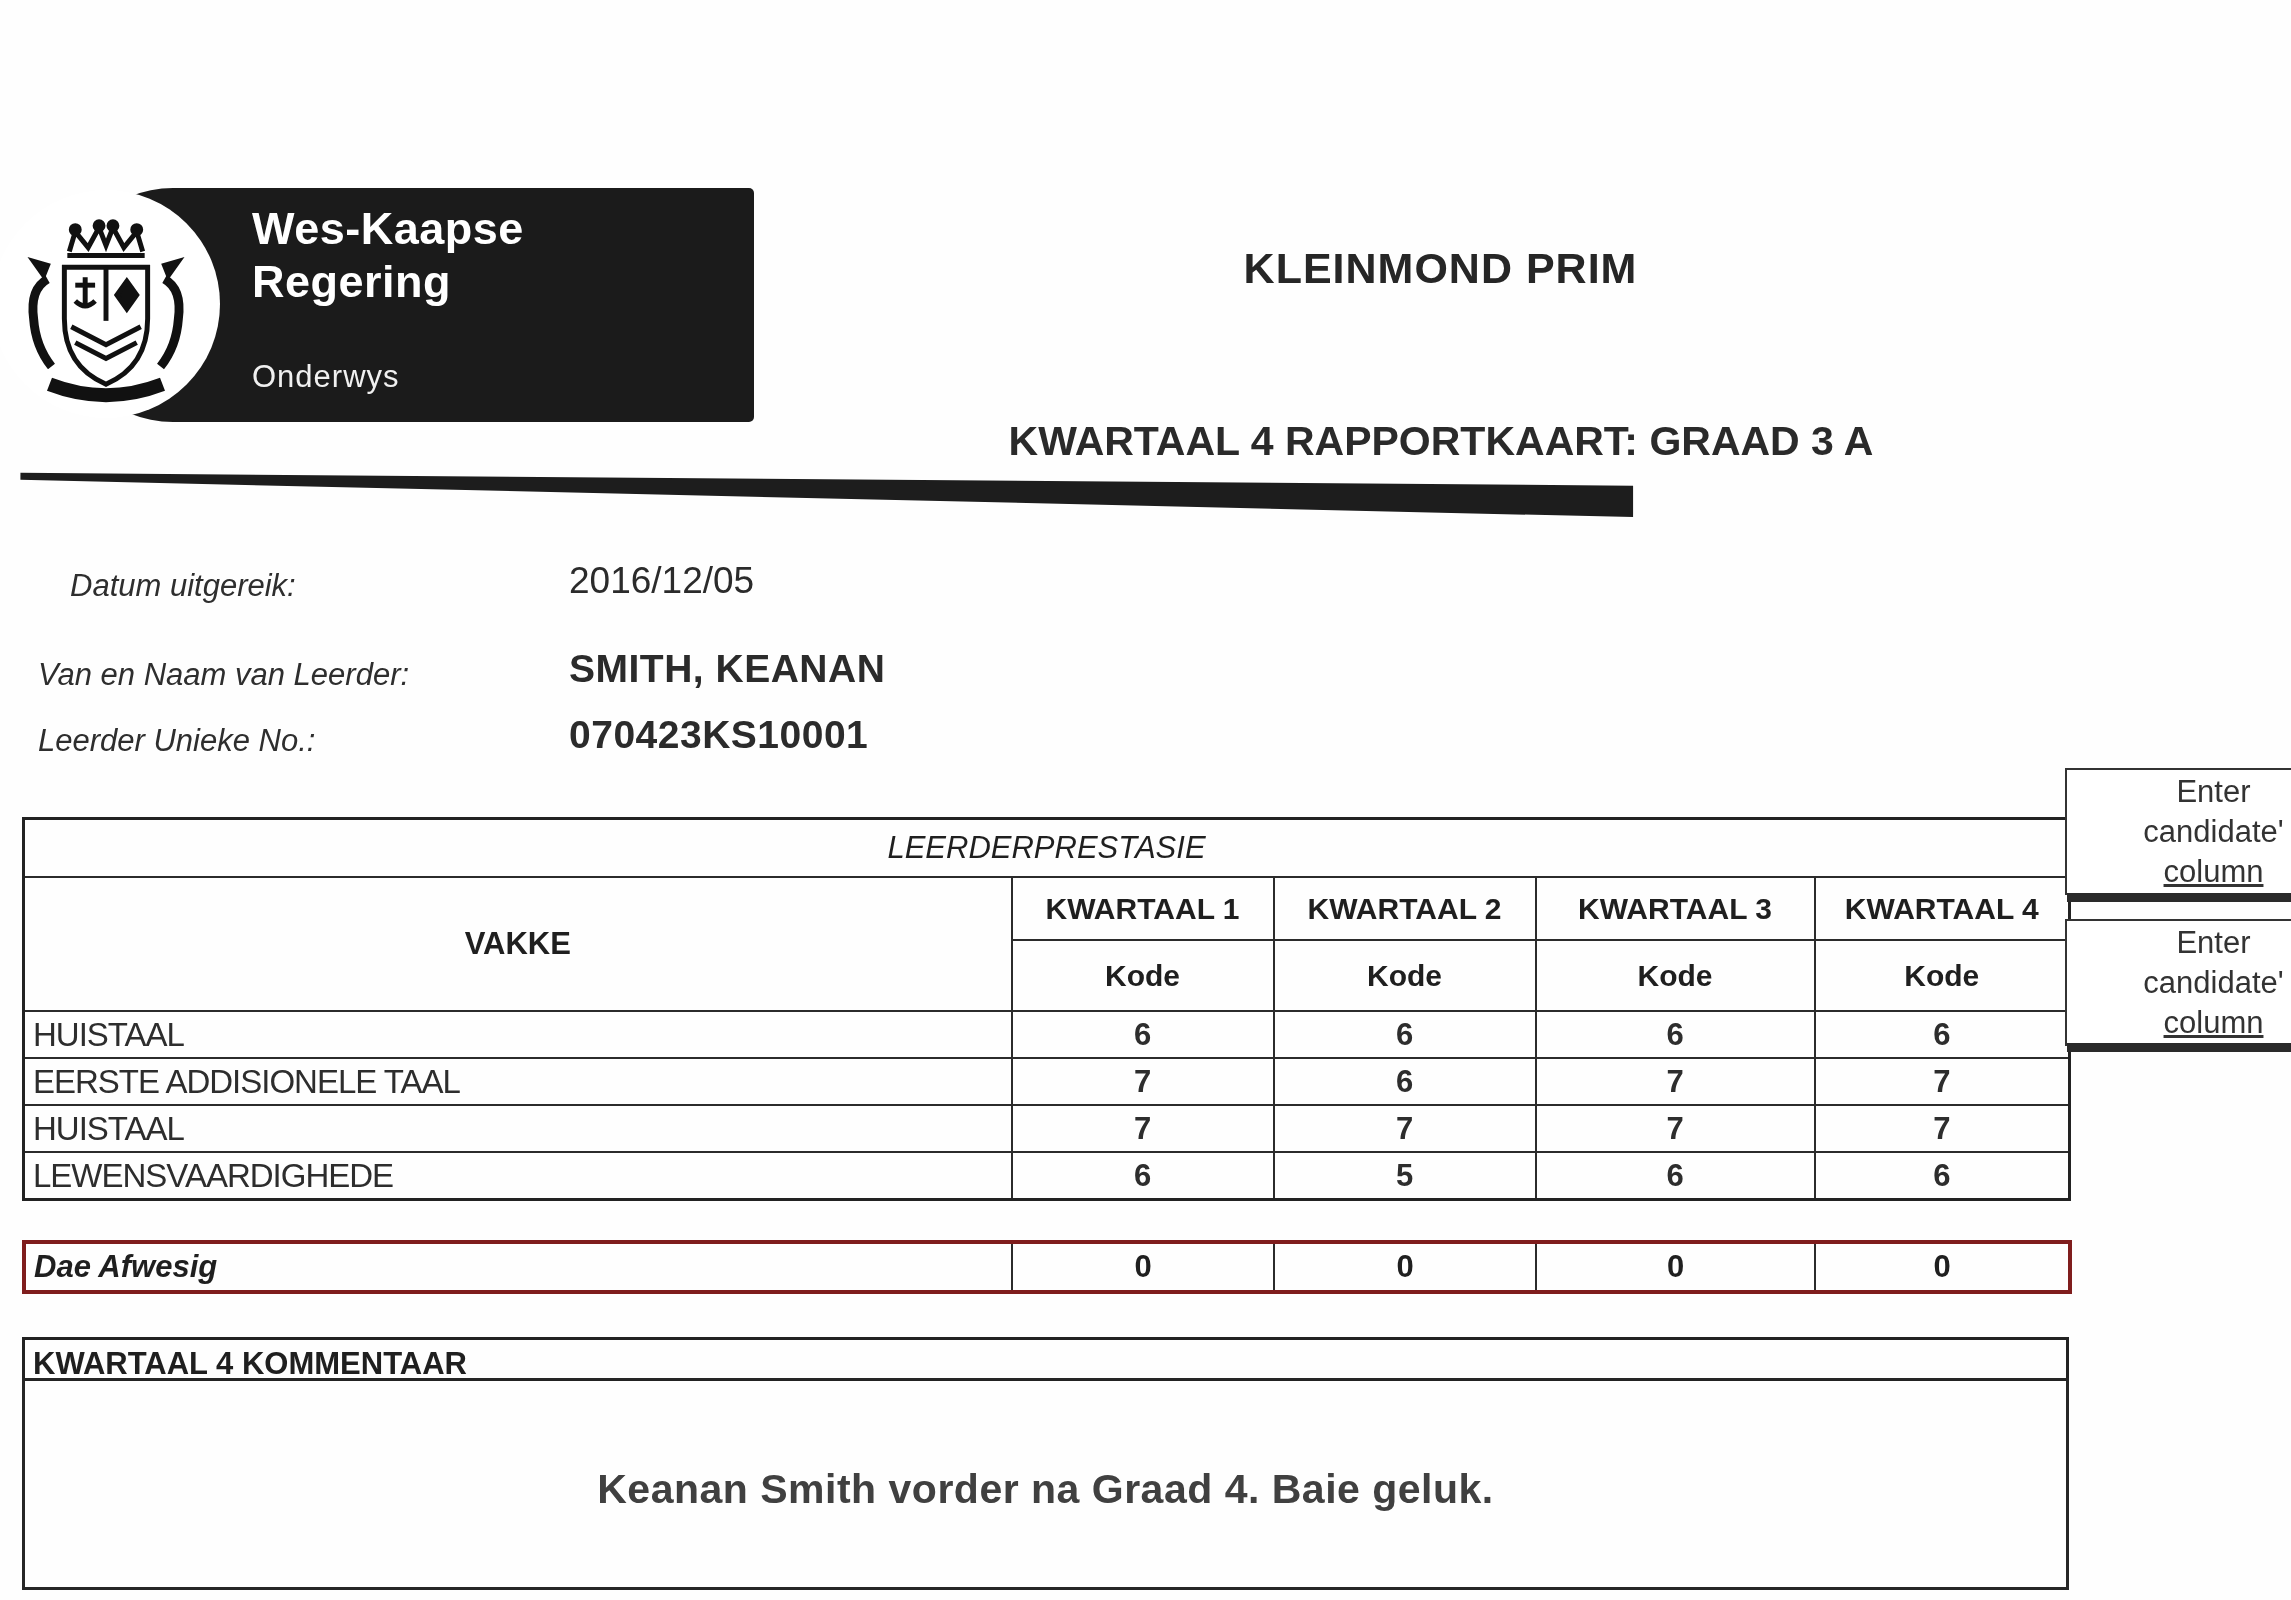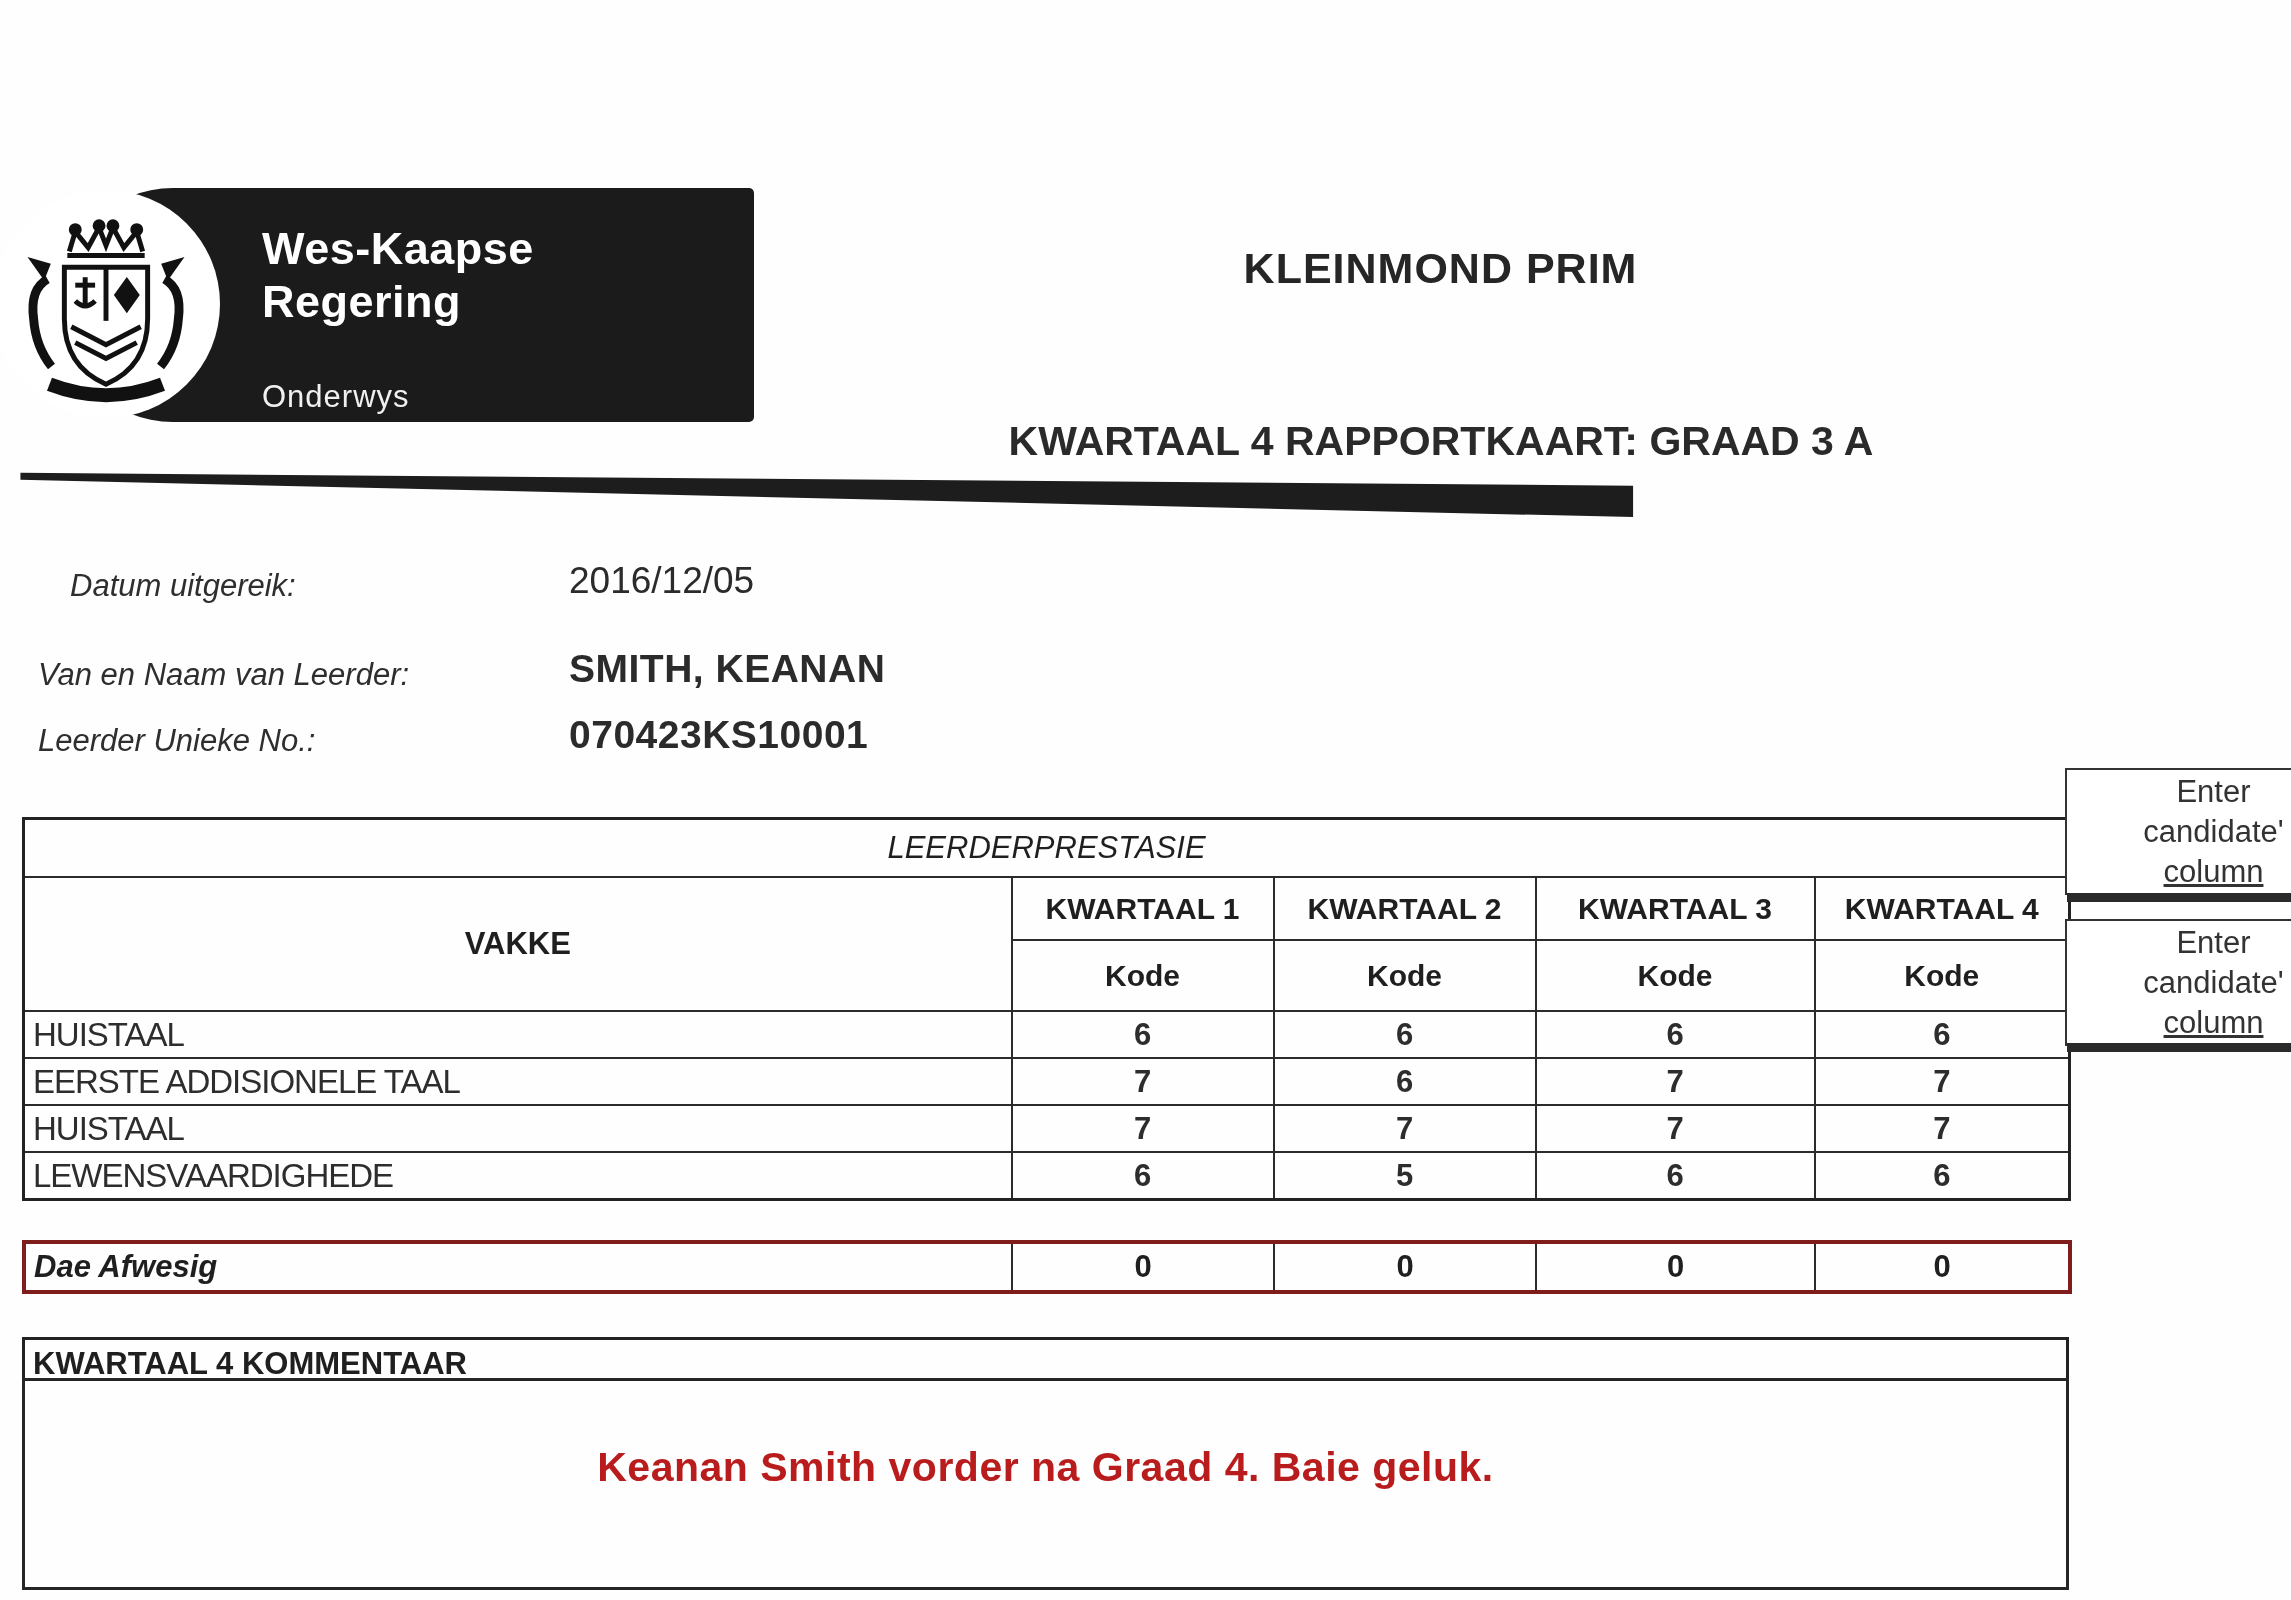--- a/index.html
+++ b/index.html
@@ -11,21 +11,21 @@
     font-family:"Liberation Sans", sans-serif;
     color:#1f1f1f;
   }
   
   .logo{position:absolute;left:0;top:188px;width:754px;height:234px;}
   .logo-rect{position:absolute;left:59px;top:0;right:0;bottom:0;background:#1b1b1b;
     border-radius:114px 5px 5px 114px;}
   .logo-circle{position:absolute;left:-8px;top:2px;width:228px;height:228px;border-radius:50%;
     background:#ffffff;}
   .logo-circle svg{position:absolute;left:0;top:0;}
-  .logo-text{position:absolute;left:262px;top:14px;color:#ffffff;margin-top:20px;}
+  .logo-text{position:absolute;left:252px;top:14px;color:#ffffff;}
   .logo-org{font-size:45px;font-weight:bold;line-height:53px;letter-spacing:0.5px;}
   .logo-dept{font-size:31px;font-weight:400;color:#f0f0f0;margin-top:51px;letter-spacing:1px;}
   
   .school-name{position:absolute;left:891px;top:244px;width:1099px;text-align:center;
     font-size:43px;font-weight:bold;color:#262626;letter-spacing:1px;}
   .report-title{position:absolute;left:842px;top:380px;width:1198px;text-align:center;
     font-size:41px;font-weight:bold;color:#2a2a2a;margin-top:38px;}
   
   .divider{position:absolute;left:0;top:465px;}
   
@@ -45,21 +45,21 @@
   .absence{position:absolute;left:22px;top:1240px;width:2047px;border:4px solid #7f1d1d;}
   .absence td{border:2px solid #2b2b2b;height:44px;}
   .a-label{font-size:31px;font-weight:bold;font-style:italic;text-align:left;padding-left:8px;}
   .a-val{font-size:31px;font-weight:bold;text-align:center;}
   
   .comment-header{position:absolute;left:22px;top:1337px;width:2047px;height:44px;
     border:3px solid #222;box-sizing:border-box;
     font-size:31px;font-weight:bold;padding:6px 0 0 8px;}
   .comment-body{position:absolute;left:22px;top:1378px;width:2047px;height:212px;
     border:3px solid #262626;border-top:2px solid #262626;box-sizing:border-box;text-align:center;}
-  .comment-text{margin-top:64px;font-size:41px;font-weight:bold;color:#b91c1c;letter-spacing:0.5px;}
+  .comment-text{margin-top:86px;font-size:41px;font-weight:bold;color:#404040;letter-spacing:0.5px;}
   
   .side-box{position:absolute;left:2065px;width:297px;height:127px;background:#fff;
     border:2px solid #333;box-sizing:border-box;text-align:center;
     font-size:31px;color:#333;line-height:40px;padding-top:2px;}
   .side-bar{position:absolute;left:2067px;width:295px;height:9px;background:#2a2a2a;}
   .u{text-decoration:underline;}
 </style>
 </head>
 <body>
 

